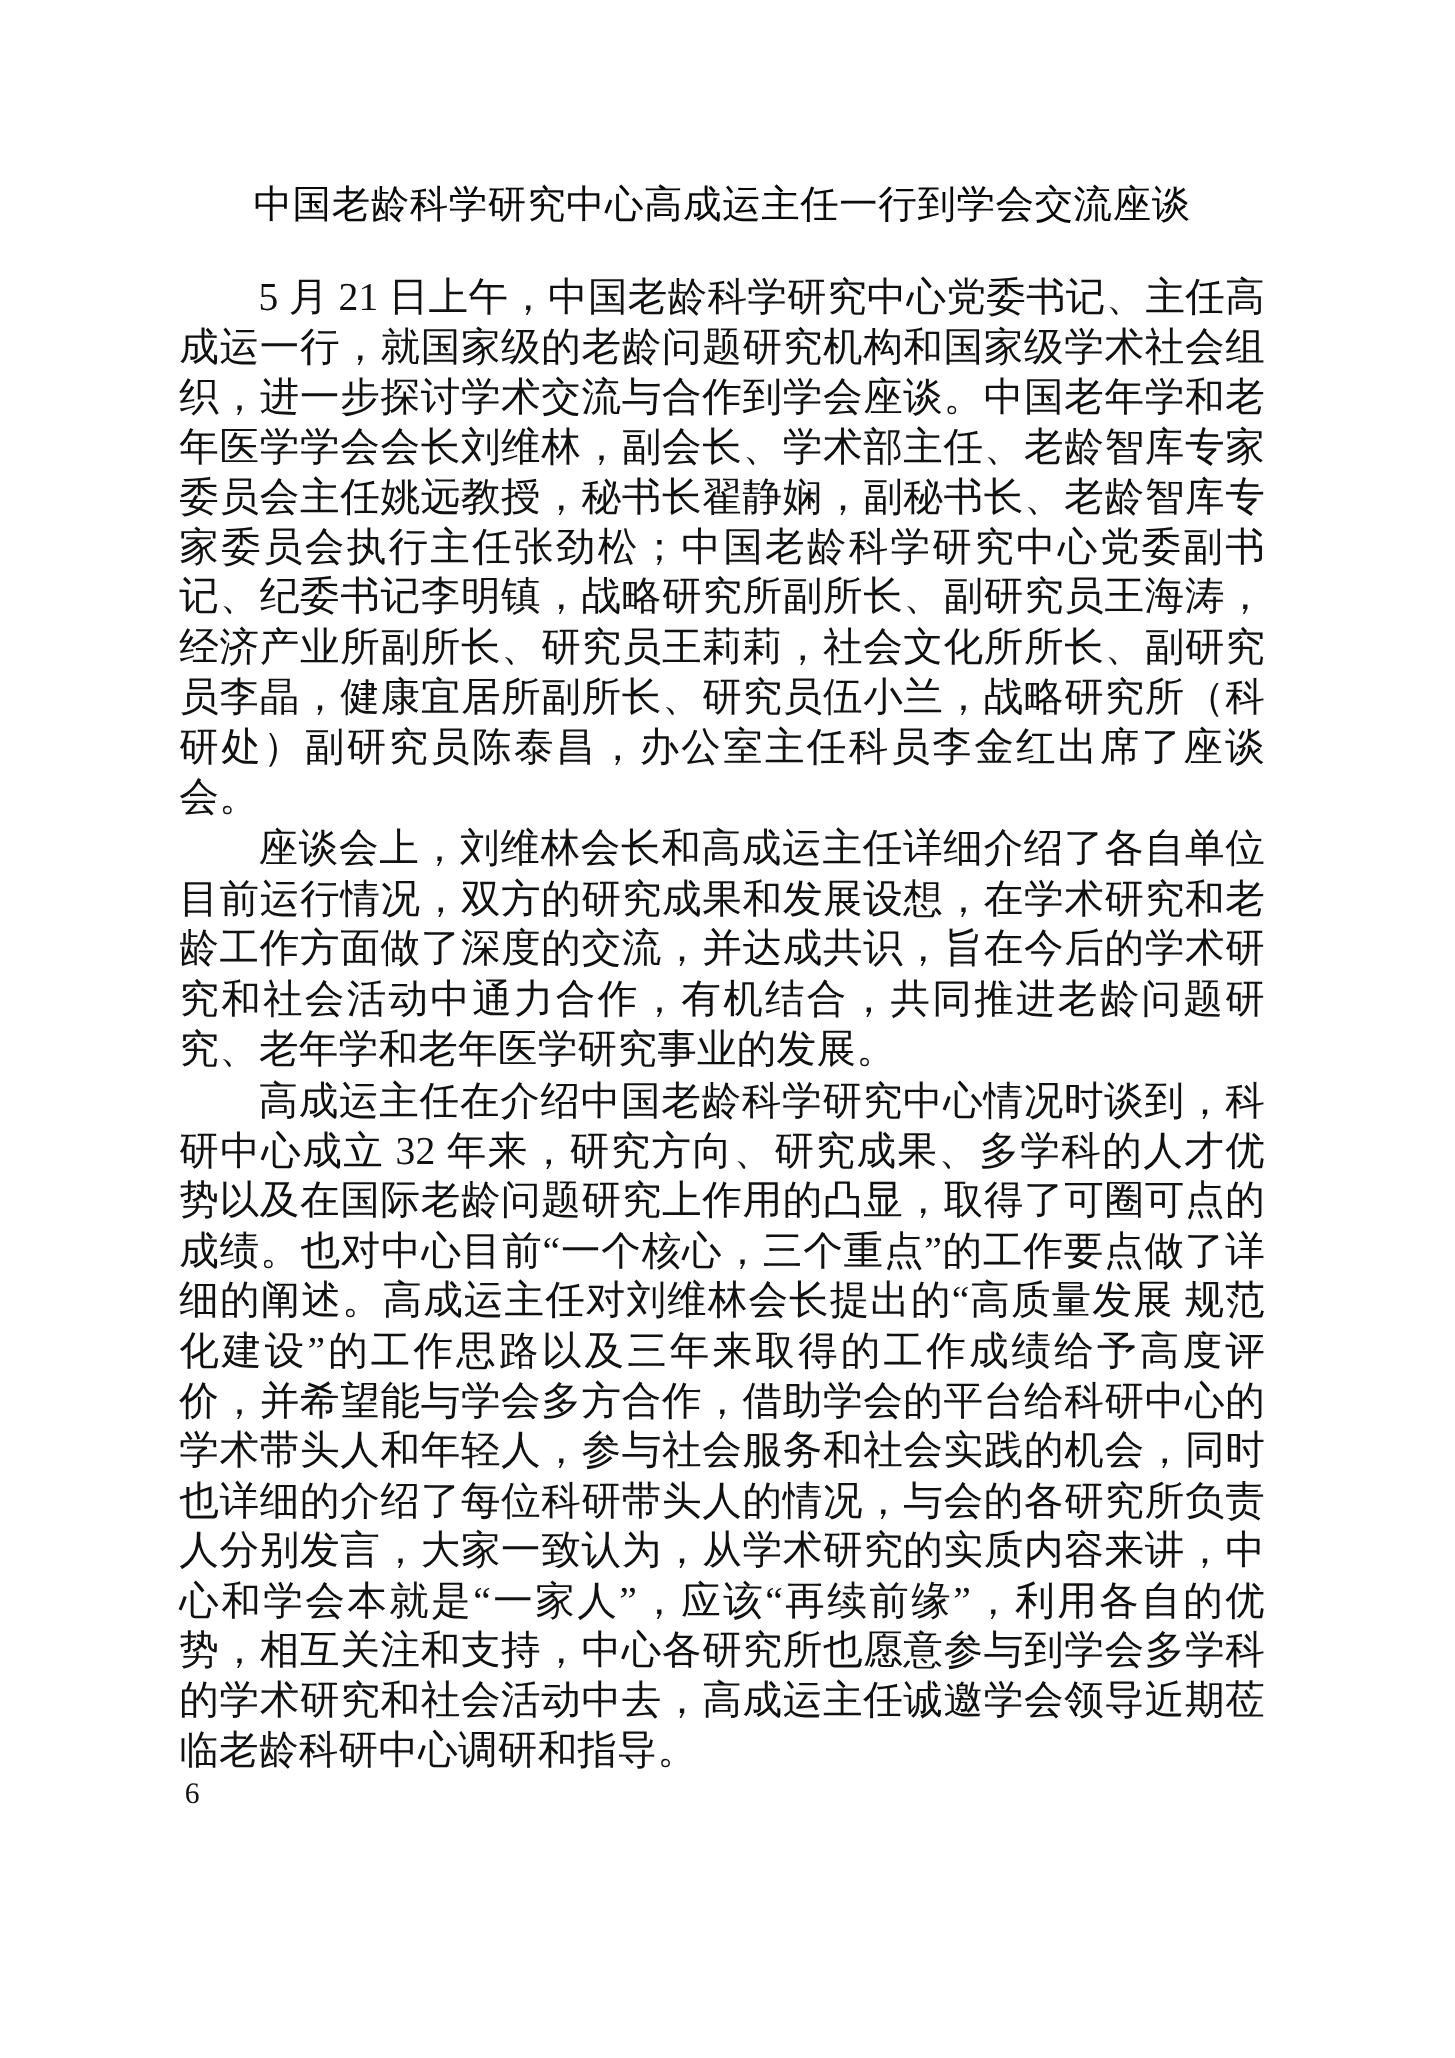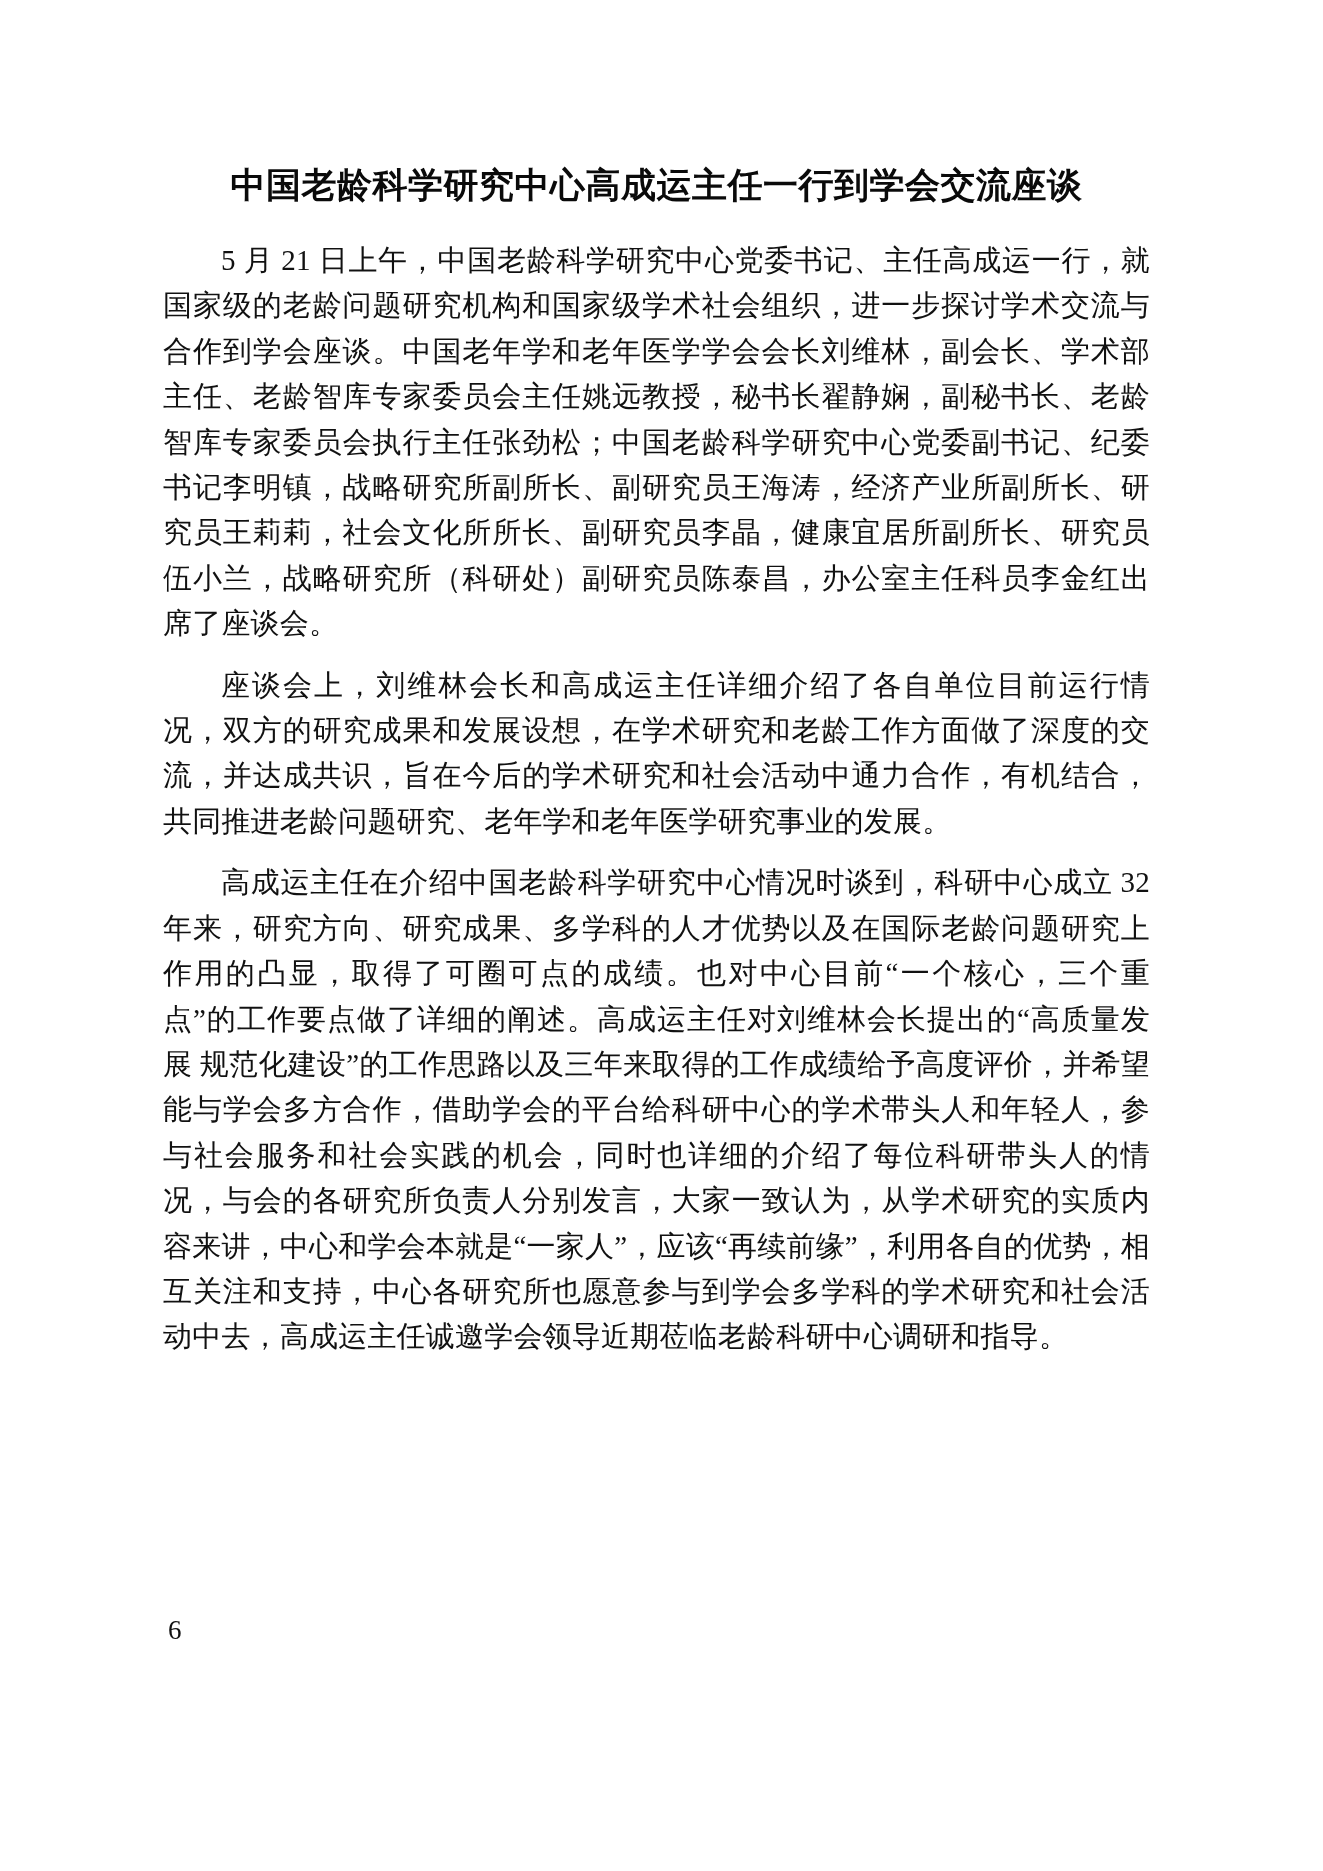--- a/index.html
+++ b/index.html
@@ -28,45 +28,45 @@
 
   .content {
     position: absolute;
     left: 163px;
     top: 160px;
     width: 987px;
   }
 
   .doc-title {
     font-family: "Liberation Serif", "DejaVu Serif", serif;
-    font-weight: bold;
+    font-weight: normal;
     font-size: 35px;
     line-height: 52px;
     text-align: center;
     letter-spacing: 0.5px;
     color: #0a0a0a;
-    margin: 0 0 26px 0;
+    margin: 0 0 36px 0;
     white-space: nowrap;
   }
 
   .body-text {
     font-family: "Liberation Serif", "DejaVu Serif", serif;
-    font-size: 29px;
+    font-size: 36px;
     line-height: 45.4px;
     text-align: justify;
     text-align-last: left;
     text-justify: inter-character;
     color: #111111;
     margin: 0;
     text-indent: 2em;
     letter-spacing: 0.2px;
   }
 
   .body-text + .body-text {
-    margin-top: 16px;
+    margin-top: 2px;
   }
 
   .page-number {
     position: absolute;
     left: 168px;
     top: 1615px;
     font-family: "Liberation Serif", "DejaVu Serif", serif;
     font-size: 27px;
     color: #111111;
   }

